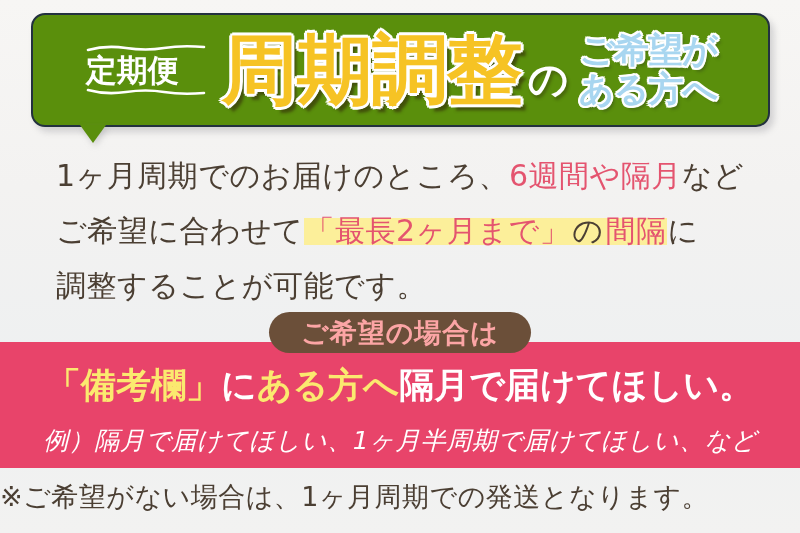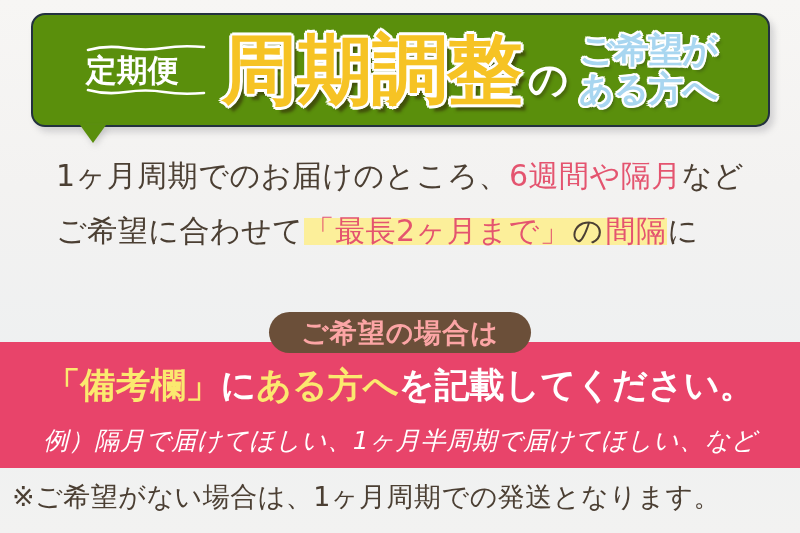--- a/index.html
+++ b/index.html
@@ -213,21 +213,21 @@
     color: #ffffff;
     line-height: 34px;
     white-space: nowrap;
     letter-spacing: 0.5px;
     font-style: italic;
   }
 
   
   .footer-note {
     position: absolute;
-    left: 12px;
+    left: 0;
     top: 478px;
     width: 688px;
     text-align: center;
     font-size: 27px;
     color: #4b3f33;
     line-height: 38px;
     white-space: nowrap;
     letter-spacing: 0.5px;
   }
 </style>
@@ -257,27 +257,28 @@
         <div class="blue-line">ある方へ</div>
       </div>
 
     </div>
   </div>
   <div class="header-tail"></div>
 
   <div class="body-copy">
     <div class="copy-line"><span>1ヶ月周期でのお届けのところ、</span><span class="pink">6週間や隔月</span><span>など</span></div>
     <div class="copy-line"><span>ご希望に合わせて</span><span class="pink hl">「最長2ヶ月まで」</span><span class="hl">の</span><span class="pink hl">間隔</span><span>に</span></div>
+    <div class="copy-line">調整することが可能です。</div>
   </div>
 
   <div class="pink-band"></div>
 
   <div class="badge">
     <span class="badge-text">ご希望の場合は</span>
   </div>
 
-  <div class="pink-main"><span class="yellow">「備考欄」</span><span>に</span><span class="yellow">ある方へ</span><span>を記載してください。</span></div>
+  <div class="pink-main"><span class="yellow">「備考欄」</span><span>に</span><span class="yellow">ある方へ</span><span>隔月で届けてほしい。</span></div>
 
   <div class="pink-sub">例）隔月で届けてほしい、1ヶ月半周期で届けてほしい、など</div>
 
   <div class="footer-note">※ご希望がない場合は、1ヶ月周期での発送となります。</div>
 
 </div>
 
 </body></html>

